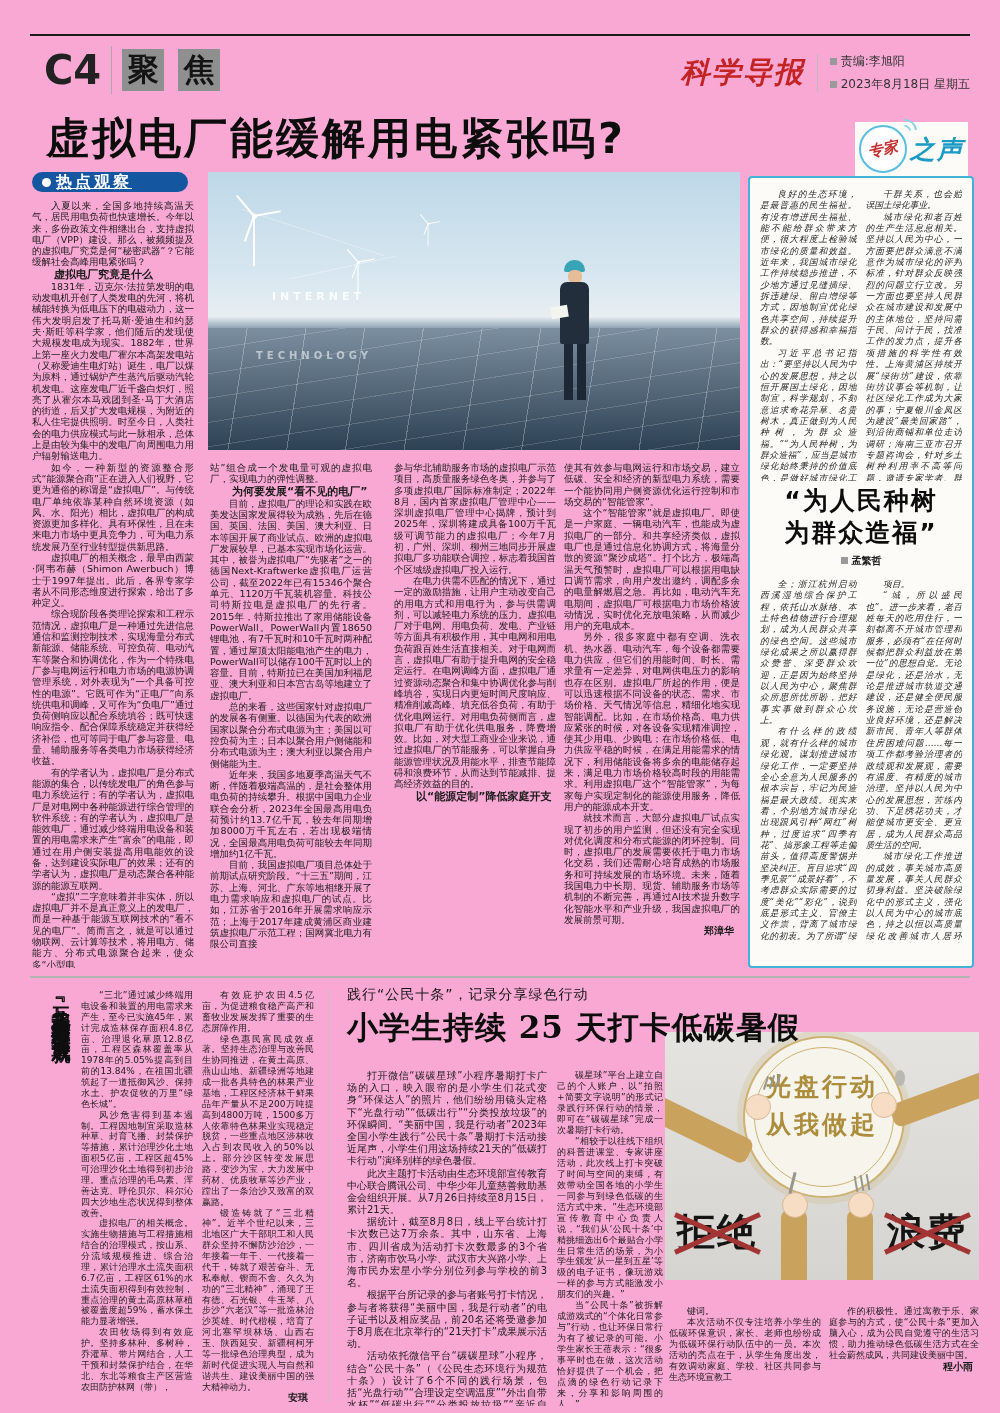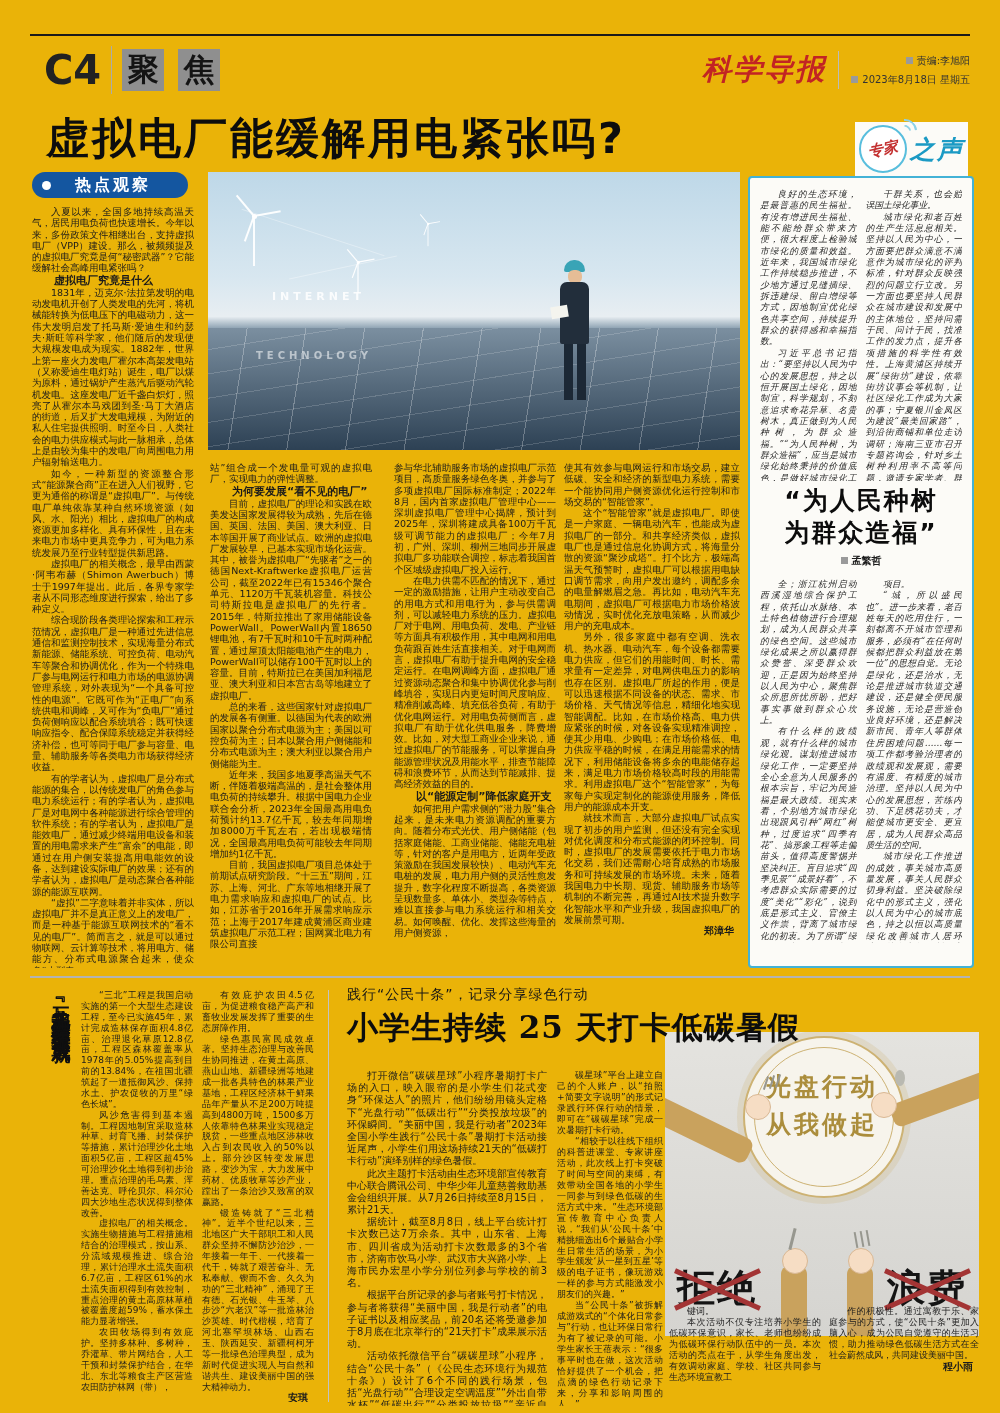--- a/index.html
+++ b/index.html
@@ -1,36 +1,36 @@
 <!DOCTYPE html>
 <html><head>
 <meta charset="utf-8">
 <style>
   html,body{margin:0;padding:0;background:#e8e8e4;}
-  .page{position:relative;width:1000px;height:1413px;background:#eab308;margin:0 auto;
+  .page{position:relative;width:1000px;height:1413px;background:#f9a8d4;margin:0 auto;
         font-family:"DejaVu Sans",sans-serif;color:#1c1c1c;overflow:hidden;}
   
   .top-rule{position:absolute;left:30px;top:34px;width:940px;border-top:2px solid #1a1a1a;}
   .header{position:absolute;left:44px;top:46px;width:926px;display:flex;justify-content:space-between;align-items:flex-start;}
   .edition-wrap{display:flex;align-items:center;gap:10px;}
   .edition{font-size:40px;font-weight:bold;color:#222;}
   .ed-divider{width:1px;height:48px;background:#aaa;}
   .sec-box{width:42px;height:42px;background:#8f8f8f;color:#141414;font-size:31px;font-weight:900;
            display:inline-flex;align-items:center;justify-content:center;margin-right:4px;}
   .masthead-wrap{display:flex;align-items:center;gap:12px;margin-top:4px;}
   .masthead{font-family:"DejaVu Serif",serif;font-style:italic;font-weight:bold;font-size:29px;color:#c22424;letter-spacing:2px;}
   .pub-divider{width:1px;height:38px;background:#bbb;}
-  .pub-info{font-size:10px;color:#333;line-height:1.9;white-space:nowrap;text-align:right;}
+  .pub-info{font-size:12px;color:#333;line-height:1.9;white-space:nowrap;}
   .sq{display:inline-block;width:7px;height:7px;background:#9a9a9a;margin-right:4px;}
   
   .main-headline{position:absolute;left:46px;top:110px;font-size:43px;font-weight:900;color:#0d0d0d;letter-spacing:3px;}
   
   .main-area{position:absolute;left:32px;top:172px;width:708px;height:796px;}
-  .hot-badge{width:146px;height:26px;background:#1456a0;border-radius:14px;color:#fff;display:flex;
-             align-items:center;gap:24px;padding-left:10px;font-size:16px;font-weight:bold;letter-spacing:3px;margin-bottom:8px;}
+  .hot-badge{width:146px;height:20px;background:#1456a0;border-radius:14px;color:#fff;display:flex;
+             align-items:center;gap:5px;padding-left:10px;font-size:16px;font-weight:bold;letter-spacing:3px;margin-bottom:8px;text-decoration:underline;}
   .hot-dot{width:9px;height:9px;background:#fff;border-radius:50%;}
   .mcol{position:absolute;font-size:9.5px;line-height:1.19;text-align:justify;overflow:hidden;color:#1b1b1b;}
   .mcol p{margin:0;text-indent:2em;}
   p.noindent{text-indent:0;}
   .sub{font-weight:bold;font-size:11px;margin:5px 0 3px;text-indent:0;text-align:left;}
   .mcol1{left:0;top:0;width:162px;height:796px;}
   .mcol2{left:178px;top:290px;width:162px;height:506px;}
   .mcol3{left:362px;top:290px;width:162px;height:506px;}
   .mcol4{left:532px;top:290px;width:176px;height:506px;}
   .byline{text-align:right;font-weight:bold;font-size:10px;margin-top:6px;padding-right:6px;text-indent:0;}
@@ -93,21 +93,21 @@
   .kicker{font-size:14px;color:#151515;letter-spacing:1px;}
   .lc-headline{font-family:"DejaVu Serif",serif;font-size:31px;font-weight:900;letter-spacing:1px;margin-top:3px;
                color:#0d0d0d;position:relative;z-index:2;white-space:nowrap;}
   .lc-col{position:absolute;font-size:9.5px;line-height:1.22;text-align:justify;overflow:hidden;}
   .lc-col p{margin:0;text-indent:2em;}
   .lc1{left:0;top:84px;width:200px;height:336px;font-size:10px;}
   .lc2{left:210px;top:84px;width:106px;height:336px;font-size:9px;}
   .lc3{left:322px;top:320px;width:152px;height:100px;font-size:9px;}
   .lc4{left:482px;top:320px;width:150px;height:100px;font-size:9px;}
   
-  .illu{position:absolute;right:0;top:46px;width:314px;height:304px;overflow:hidden;
+  .illu{position:absolute;right:0;top:46px;width:314px;height:248px;overflow:hidden;
         background:linear-gradient(180deg,#e4e3df,#d5d4d0);}
   .plate{position:absolute;left:78px;top:4px;width:158px;height:158px;border-radius:50%;background:#f7f4ec;
          border:2px solid #cdb273;box-shadow:0 0 0 6px rgba(205,178,115,.22);}
   .plate::before{content:"";position:absolute;inset:9px;border:1px solid #cdb273;border-radius:50%;}
   .plate-text{position:absolute;width:100%;top:36px;text-align:center;font-family:"DejaVu Serif",serif;
               font-weight:bold;font-size:25px;color:#ab8d3c;line-height:1.5;letter-spacing:3px;}
   .sleeve{position:absolute;background:#c9a25d;border-radius:8px;}
   .fist{position:absolute;background:#f6ddc4;border-radius:50%;border:1px solid #d9b894;width:24px;height:24px;}
   .cut{position:absolute;background:#97978f;}
   .sl-tl{left:-22px;top:84px;width:112px;height:26px;transform:rotate(26deg);}
@@ -218,21 +218,20 @@
       <p>目前，虚拟电厂的理论和实践在欧美发达国家发展得较为成熟，先后在德国、英国、法国、美国、澳大利亚、日本等国开展了商业试点。欧洲的虚拟电厂发展较早，已基本实现市场化运营。其中，被誉为虚拟电厂“先驱者”之一的德国Next-Kraftwerke虚拟电厂运营公司，截至2022年已有15346个聚合单元、1120万千瓦装机容量。科技公司特斯拉电是虚拟电厂的先行者。2015年，特斯拉推出了家用储能设备PowerWall。PowerWall内置18650锂电池，有7千瓦时和10千瓦时两种配置，通过屋顶太阳能电池产生的电力，PowerWall可以储存100千瓦时以上的容量。目前，特斯拉已在美国加利福尼亚、澳大利亚和日本宫古岛等地建立了虚拟电厂。</p>
       <p>总的来看，这些国家针对虚拟电厂的发展各有侧重。以德国为代表的欧洲国家以聚合分布式电源为主；美国以可控负荷为主；日本以聚合用户侧储能和分布式电源为主；澳大利亚以聚合用户侧储能为主。</p>
       <p>近年来，我国多地夏季高温天气不断，伴随着极端高温的，是社会整体用电负荷的持续攀升。根据中国电力企业联合会分析，2023年全国最高用电负荷预计约13.7亿千瓦，较去年同期增加8000万千瓦左右，若出现极端情况，全国最高用电负荷可能较去年同期增加约1亿千瓦。</p>
       <p>目前，我国虚拟电厂项目总体处于前期试点研究阶段。“十三五”期间，江苏、上海、河北、广东等地相继开展了电力需求响应和虚拟电厂的试点。比如，江苏省于2016年开展需求响应示范；上海于2017年建成黄浦区商业建筑虚拟电厂示范工程；国网冀北电力有限公司直接</p>
     </div>
 
     <div class="mcol mcol3">
       <p class="noindent">参与华北辅助服务市场的虚拟电厂示范项目，高质量服务绿色冬奥，并参与了多项虚拟电厂国际标准制定；2022年8月，国内首家虚拟电厂管理中心——深圳虚拟电厂管理中心揭牌，预计到2025年，深圳将建成具备100万千瓦级可调节能力的虚拟电厂；今年7月初，广州、深圳、柳州三地同步开展虚拟电厂多功能联合调控，标志着我国首个区域级虚拟电厂投入运行。</p>
       <p>在电力供需不匹配的情况下，通过一定的激励措施，让用户主动改变自己的用电方式和用电行为，参与供需调剂，可以减轻电力系统的压力。虚拟电厂对于电网、用电负荷、发电、产业链等方面具有积极作用，其中电网和用电负荷跟百姓生活直接相关。对于电网而言，虚拟电厂有助于提升电网的安全稳定运行。在电网调峰方面，虚拟电厂通过资源动态聚合和集中协调优化参与削峰填谷，实现日内更短时间尺度响应、精准削减高峰、填充低谷负荷，有助于优化电网运行。对用电负荷侧而言，虚拟电厂有助于优化供电服务，降费增效。比如，对大型工商业企业来说，通过虚拟电厂的节能服务，可以掌握自身能源管理状况及用能水平，排查节能障碍和浪费环节，从而达到节能减排、提高经济效益的目的。</p>
       <p class="sub">以“能源定制”降低家庭开支</p>
-      <p>如何把用户需求侧的“潜力股”集合起来，是未来电力资源调配的重要方向。随着分布式光伏、用户侧储能（包括家庭储能、工商业储能、储能充电桩等，针对的客户是用电方，近两年受政策激励在我国发展较快）、电动汽车充电桩的发展，电力用户侧的灵活性愈发提升，数字化程度不断提高，各类资源呈现数量多、单体小、类型杂等特点，难以直接参与电力系统运行和相关交易。如何唤醒、优化、发挥这些海量的用户侧资源，</p>
     </div>
 
     <div class="mcol mcol4">
       <p class="noindent">使其有效参与电网运行和市场交易，建立低碳、安全和经济的新型电力系统，需要一个能协同用户侧资源优化运行控制和市场交易的“智能管家”。</p>
       <p>这个“智能管家”就是虚拟电厂。即使是一户家庭、一辆电动汽车，也能成为虚拟电厂的一部分。和共享经济类似，虚拟电厂也是通过信息化协调方式，将海量分散的资源“聚沙成塔”。打个比方，极端高温天气预警时，虚拟电厂可以根据用电缺口调节需求，向用户发出邀约，调配多余的电量解燃眉之急。再比如，电动汽车充电期间，虚拟电厂可根据电力市场价格波动情况，实时优化充放电策略，从而减少用户的充电成本。</p>
       <p>另外，很多家庭中都有空调、洗衣机、热水器、电动汽车，每个设备都需要电力供应，但它们的用能时间、时长、需求量有一定差异，对电网供电压力的影响也存在区别。虚拟电厂所起的作用，便是可以迅速根据不同设备的状态、需求、市场价格、天气情况等信息，精细化地实现智能调配。比如，在市场价格高、电力供应紧张的时候，对各设备实现精准调控，使其少用电、少购电；在市场价格低、电力供应平稳的时候，在满足用能需求的情况下，利用储能设备将多余的电能储存起来，满足电力市场价格较高时段的用能需求。利用虚拟电厂这个“智能管家”，为每家每户实现定制化的能源使用服务，降低用户的能源成本开支。</p>
       <p>就技术而言，大部分虚拟电厂试点实现了初步的用户监测，但还没有完全实现对优化调度和分布式能源的闭环控制。同时，虚拟电厂的发展需要依托于电力市场化交易，我们还需耐心培育成熟的市场服务和可持续发展的市场环境。未来，随着我国电力中长期、现货、辅助服务市场等机制的不断完善，再通过AI技术提升数字化智能水平和产业升级，我国虚拟电厂的发展前景可期。</p>
       <p class="byline">郑漳华</p>
     </div>
   </div>
@@ -276,21 +275,21 @@
         </div>
       </div>
     </div>
   </div>
 
   <div class="section-divider"></div>
 
   <div class="sanbei">
     <div class="sb-headline-v">『三北』工程建设四十五年取得五项重大成就</div>
     <div class="sanbei-col">
-      <p>“三北”工程是我国启动实施的第一个大型生态建设工程，至今已实施45年，累计完成造林保存面积4.8亿亩、治理退化草原12.8亿亩，工程区森林覆盖率从1978年的5.05%提高到目前的13.84%，在祖国北疆筑起了一道抵御风沙、保持水土、护农促牧的万里“绿色长城”。</p>
+      <p>“三北”通过减少终端用电设备和装置的用电需求来产生，至今已实施45年，累计完成造林保存面积4.8亿亩、治理退化草原12.8亿亩，工程区森林覆盖率从1978年的5.05%提高到目前的13.84%，在祖国北疆筑起了一道抵御风沙、保持水土、护农促牧的万里“绿色长城”。</p>
       <p>风沙危害得到基本遏制。工程因地制宜采取造林种草、封育飞播、封禁保护等措施，累计治理沙化土地面积5亿亩，工程区超45%可治理沙化土地得到初步治理。重点治理的毛乌素、浑善达克、呼伦贝尔、科尔沁四大沙地生态状况得到整体改善。</p>
       <p>虚拟电厂的相关概念。实施生物措施与工程措施相结合的治理模式，按山系、分流域规模推进、综合治理，累计治理水土流失面积6.7亿亩，工程区61%的水土流失面积得到有效控制，重点治理的黄土高原林草植被覆盖度超59%，蓄水保土能力显著增强。</p>
       <p>农田牧场得到有效庇护。坚持多林种、多树种，乔灌草、带片网结合，人工干预和封禁保护结合，在华北、东北等粮食主产区营造农田防护林网（带），</p>
     </div>
     <div class="sanbei-col">
       <p class="noindent">有效庇护农田4.5亿亩，为促进粮食稳产高产和畜牧业发展发挥了重要的生态屏障作用。</p>
       <p>绿色惠民富民成效卓著。坚持生态治理与改善民生协同推进，在黄土高原、燕山山地、新疆绿洲等地建成一批各具特色的林果产业基地，工程区经济林干鲜果品年产量从不足200万吨提高到4800万吨，1500多万人依靠特色林果业实现稳定脱贫，一些重点地区涉林收入占到农民收入的50%以上。部分沙区转变发展思路，变沙为宝，大力发展中药材、优质牧草等沙产业，蹚出了一条治沙又致富的双赢路。</p>
       <p>锻造铸就了“三北精神”。近半个世纪以来，三北地区广大干部职工和人民群众坚持不懈防沙治沙，一年接着一年干、一代接着一代干，铸就了艰苦奋斗、无私奉献、锲而不舍、久久为功的“三北精神”，涌现了王有德、石光银、牛玉琴、八步沙“六老汉”等一批造林治沙英雄、时代楷模，培育了河北塞罕坝林场、山西右玉、陕西延安、新疆柯柯牙等一批绿色治理典型，成为新时代促进实现人与自然和谐共生、建设美丽中国的强大精神动力。</p>
       <p class="byline">安琪</p>
     </div>

